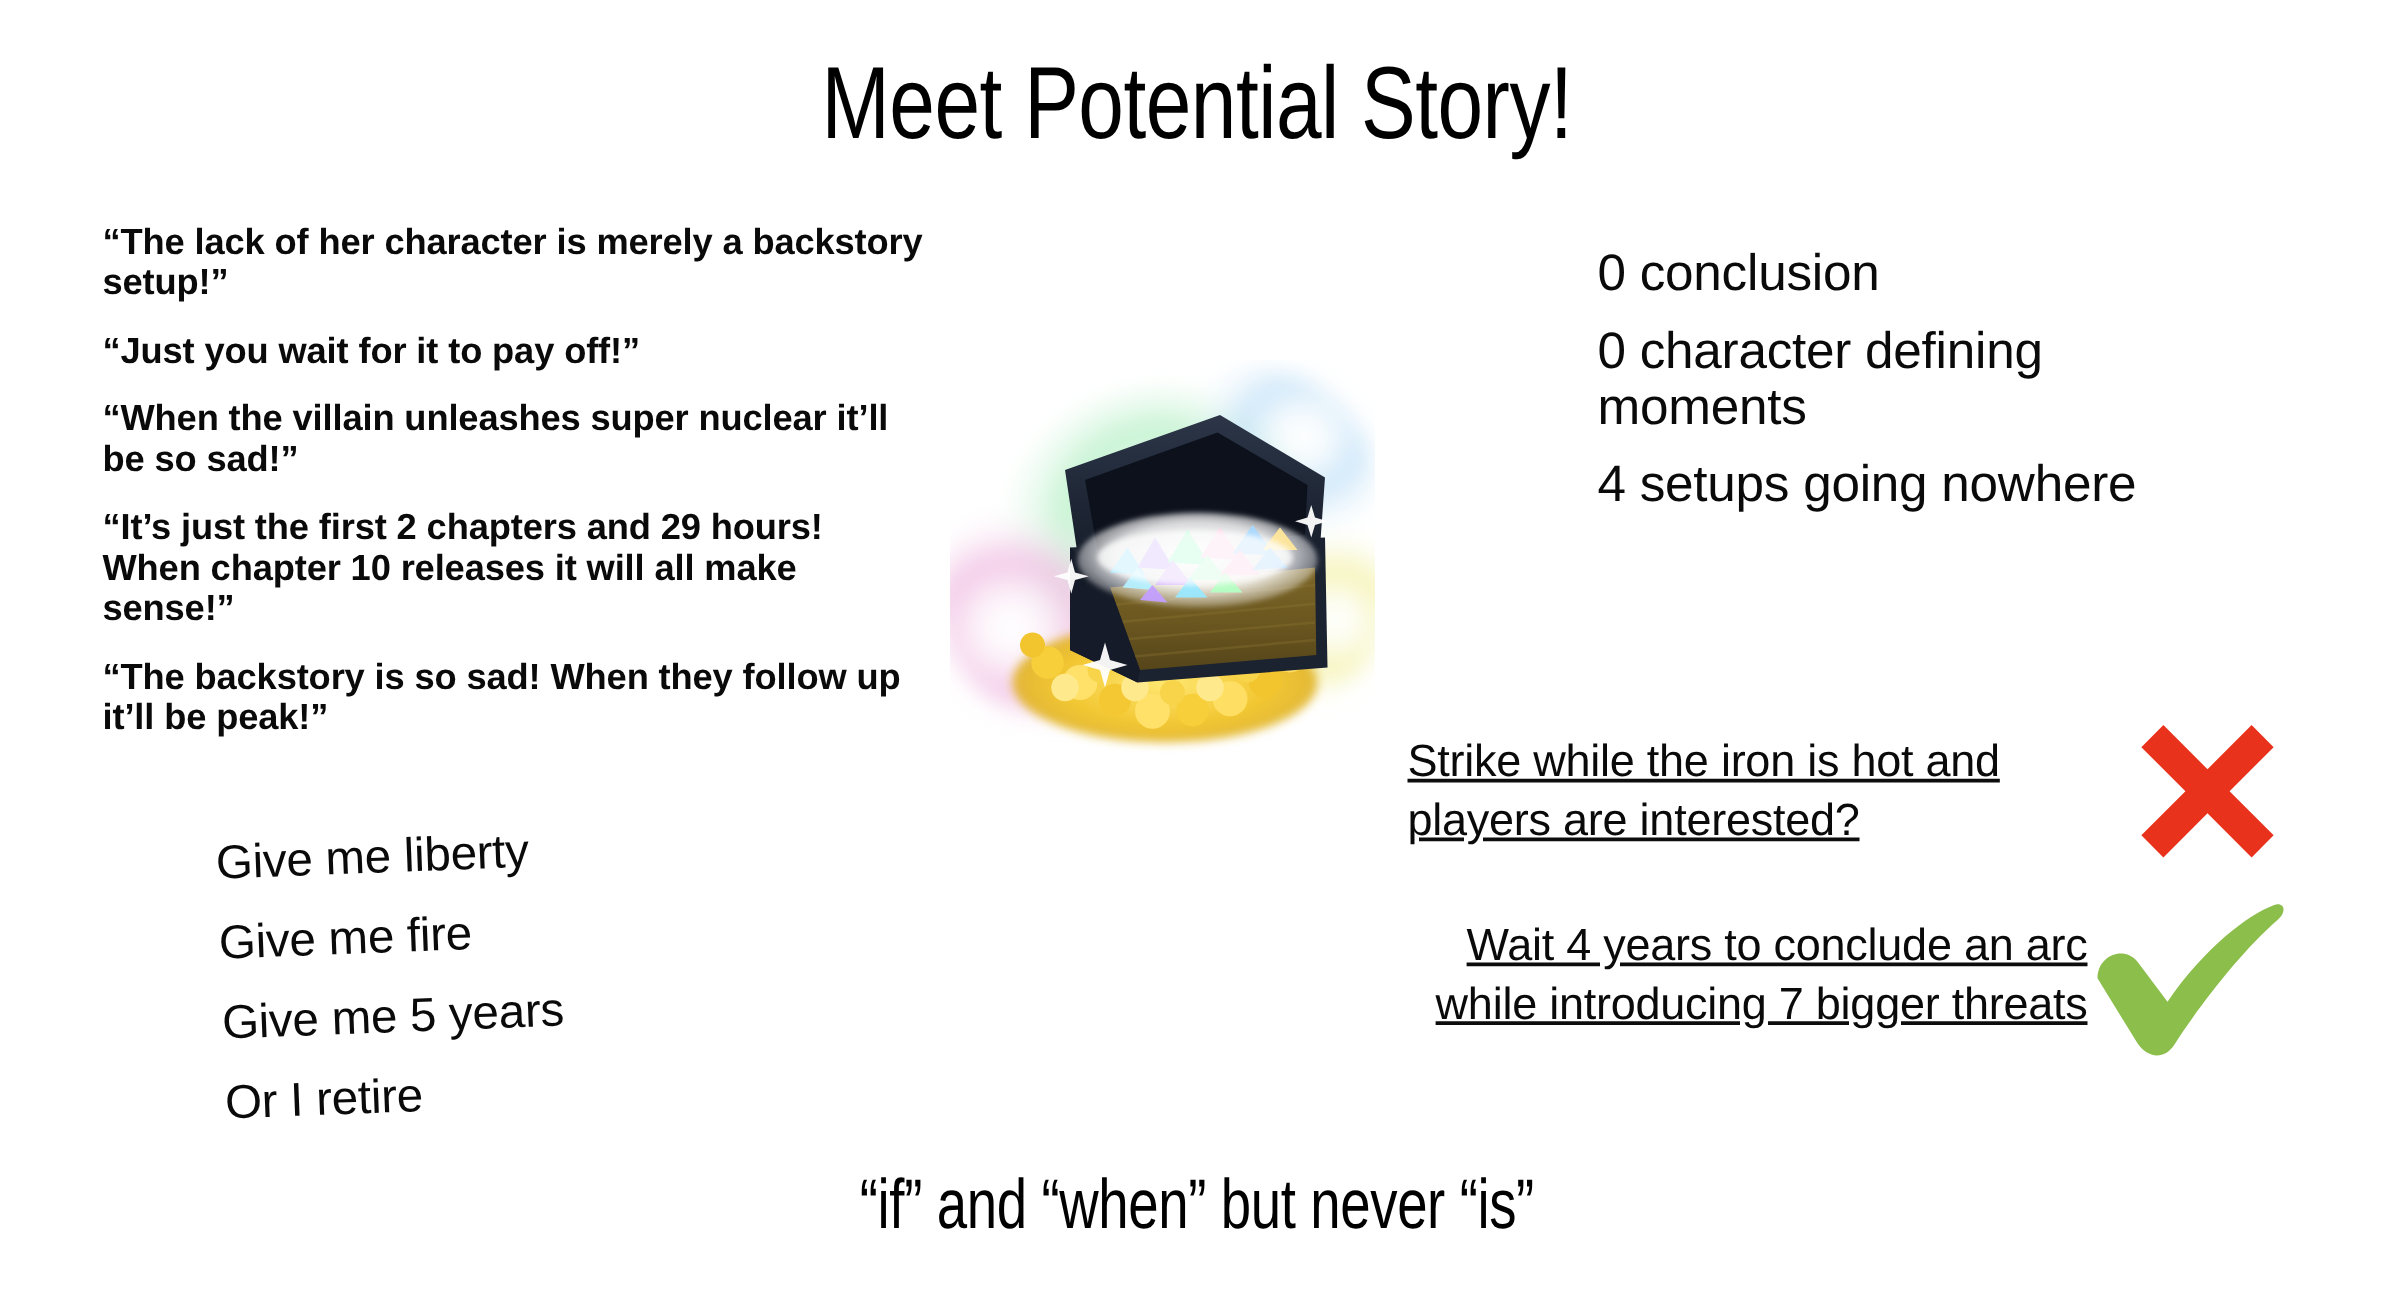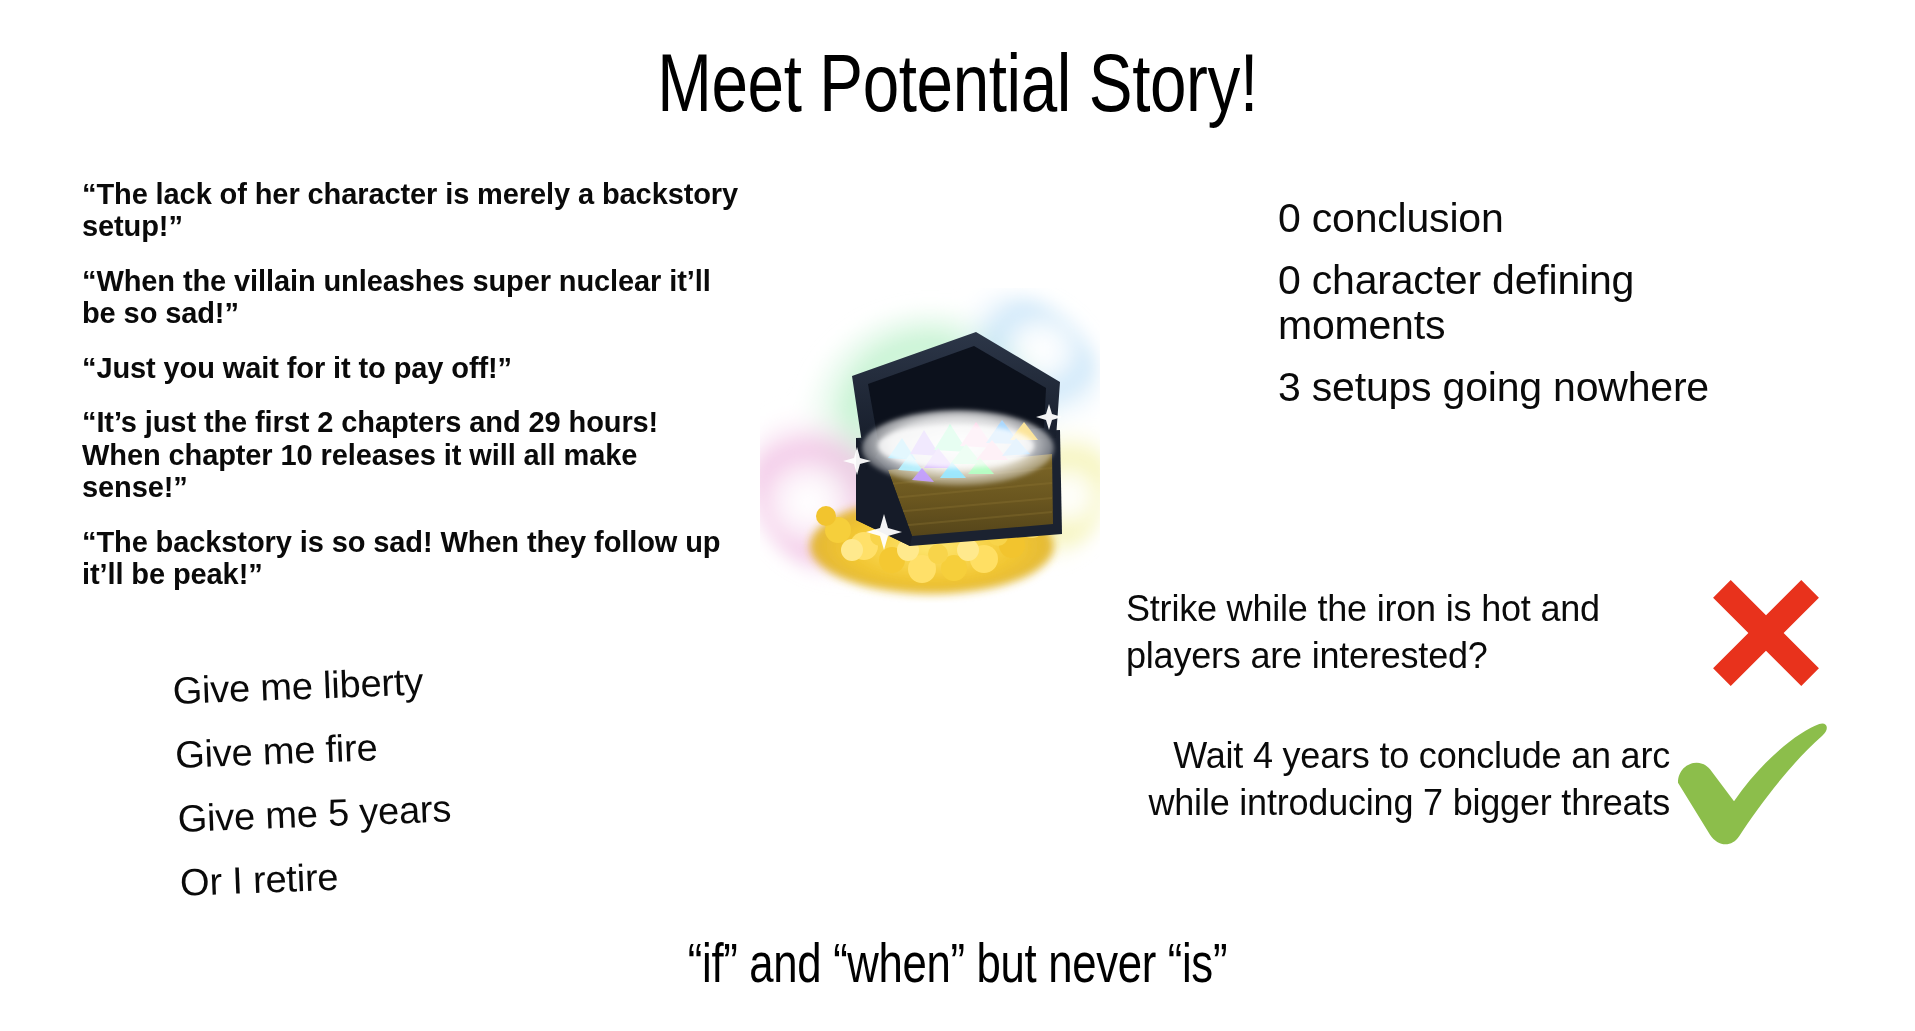--- a/index.html
+++ b/index.html
@@ -86,20 +86,21 @@
     letter-spacing: -0.2px;
   }
   .stat-line:last-child { margin-bottom: 0; }
 
   
   #choices {
     position: absolute;
     left: 1110px;
     top: 570px;
     width: 800px;
+    text-decoration: underline;
   }
   .choice-row {
     display: flex;
     align-items: center;
     margin-bottom: 14px;
   }
   .choice-text {
     font-size: 36px;
     line-height: 1.30;
     color: #0a0a0a;
@@ -142,37 +143,37 @@
   }
   #chest svg { display: block; width: 340px; height: 315px; }
 </style>
 </head>
 <body>
 
 <div id="title">Meet Potential Story!</div>
 
 <div id="quotes">
   <div class="quote">“The lack of her character is merely a backstory setup!”</div>
+  <div class="quote">“Just you wait for it to pay off!”</div>
   <div class="quote">“When the villain unleashes super nuclear it’ll be so sad!”</div>
-  <div class="quote">“Just you wait for it to pay off!”</div>
   <div class="quote">“It’s just the first 2 chapters and 29 hours! When chapter 10 releases it will all make sense!”</div>
   <div class="quote">“The backstory is so sad! When they follow up it’ll be peak!”</div>
 </div>
 
 <div id="manifesto">
   <div class="manifesto-line">Give me liberty</div>
   <div class="manifesto-line">Give me fire</div>
   <div class="manifesto-line">Give me 5 years</div>
   <div class="manifesto-line">Or I retire</div>
 </div>
 
 <div id="stats">
   <div class="stat-line">0 conclusion</div>
   <div class="stat-line">0 character defining moments</div>
-  <div class="stat-line">3 setups going nowhere</div>
+  <div class="stat-line">4 setups going nowhere</div>
 </div>
 
 <div id="choices">
 
   <div class="choice-row bad">
     <div class="choice-text">Strike while the iron is hot and players are interested?</div>
     <div class="choice-icon">
       <svg viewBox="0 0 100 100" width="126" height="126" aria-hidden="true">
         <path d="M22 8 L50 36 L78 8 L92 22 L64 50 L92 78 L78 92 L50 64 L22 92 L8 78 L36 50 L8 22 Z" fill="#e8321c"></path>
       </svg>

